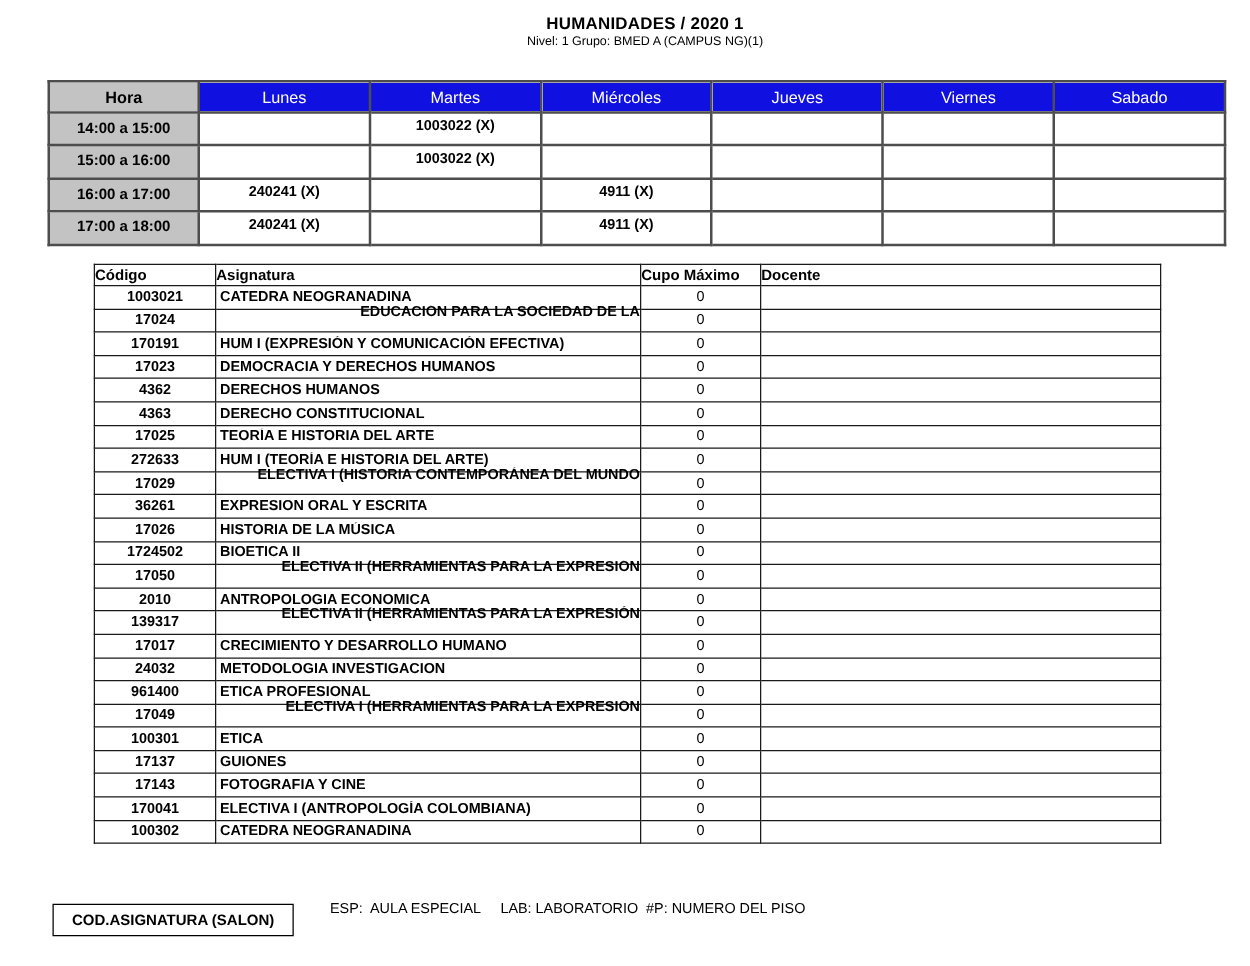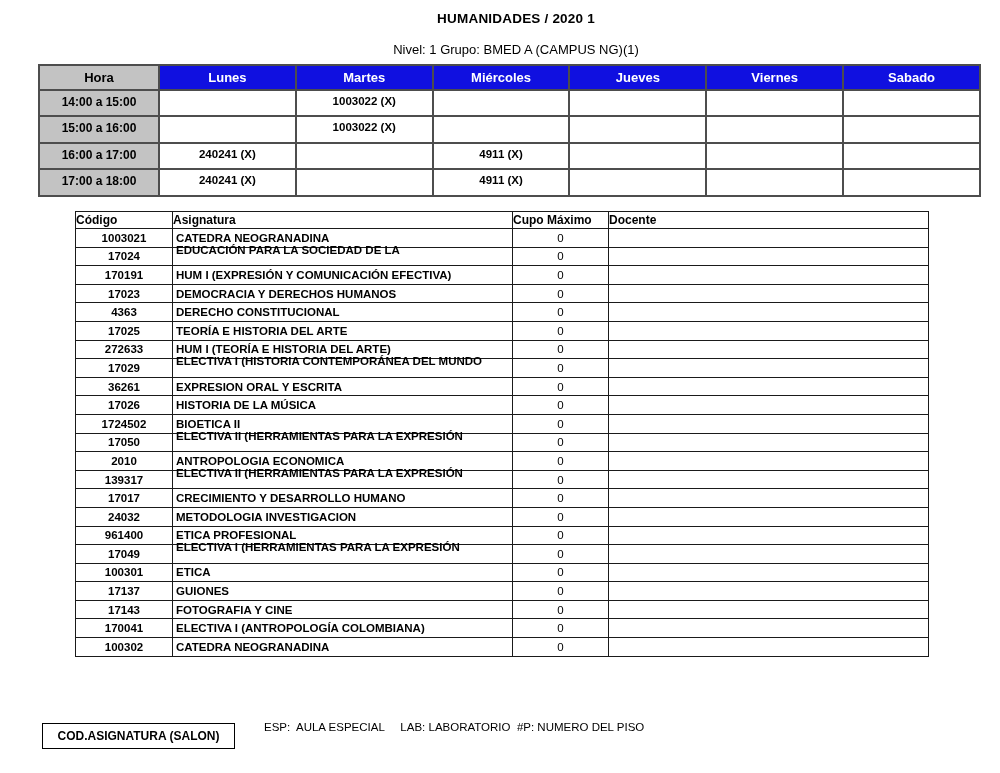--- a/index.html
+++ b/index.html
@@ -6,37 +6,37 @@
   body{
     width:1000px;height:773px;background:#ffffff;position:relative;
     font-family:"Liberation Sans", sans-serif;color:#000;
     overflow:hidden;
   }
   .heading{
     position:absolute;left:0;top:11px;width:1000px;box-sizing:border-box;
     padding-left:32px;text-align:center;
   }
   .title{font-size:13.5px;font-weight:bold;letter-spacing:.2px;}
-  .subtitle{font-size:13px;margin-top:16px;}
+  .subtitle{font-size:10px;margin-top:2px;}
 
   
   table.schedule{
     position:absolute;left:38px;top:64px;width:943px;
     border-collapse:collapse;table-layout:fixed;
   }
   table.schedule th, table.schedule td{
     border:2px solid var(--border-dark);padding:4px;overflow:hidden;
   }
   table.schedule thead tr{height:19px;}
   table.schedule tbody tr{height:26.4px;}
   .sch-hora-h{
     background:var(--gray);font-weight:bold;font-size:13px;text-align:center;
   }
   .sch-day-h{
-    background:var(--blue);color:#fff;font-weight:bold;font-size:13px;text-align:center;
+    background:var(--blue);color:#fff;font-weight:normal;font-size:13px;text-align:center;
   }
   .sch-hora{
     background:var(--gray);font-weight:bold;font-size:12px;text-align:center;
     vertical-align:top;padding-top:1px;
   }
   .sch-cell{
     background:#fff;font-weight:bold;font-size:11.5px;text-align:center;
     vertical-align:top;padding-top:1px;
   }
 
@@ -54,21 +54,21 @@
     border:1px solid #1a1a1a;padding:0;vertical-align:middle;
     font-size:11.5px;background:#fff;
   }
   td.c-cod{font-weight:bold;text-align:center;padding-right:3px;}
   td.c-asig{font-weight:bold;text-align:left;}
   td.c-asig .name{
     display:block;overflow:hidden;white-space:nowrap;
     padding-left:3px;line-height:12px;
   }
   td.c-asig.raised{vertical-align:top;}
-  td.c-asig.raised .name{position:relative;top:-4px;}
+  td.c-asig.raised .name{position:relative;top:-4px;text-align:right;}
   td.c-cupo{text-align:center;font-weight:normal;}
   td.c-doc{border:none;background:transparent;}
 
   
   .cod-box{
     position:absolute;left:42px;top:723px;width:191px;height:24px;
     border:1.5px solid #000;display:flex;align-items:center;justify-content:center;
     font-size:12px;font-weight:bold;background:#fff;
   }
   .legend{
@@ -186,20 +186,28 @@
       </tr>
       <tr>
         <td class="c-cod">17023</td>
         <td class="c-asig">
           <span class="name">DEMOCRACIA Y DERECHOS HUMANOS</span>
         </td>
         <td class="c-cupo">0</td>
         <td class="c-doc"></td>
       </tr>
       <tr>
+        <td class="c-cod">4362</td>
+        <td class="c-asig">
+          <span class="name">DERECHOS HUMANOS</span>
+        </td>
+        <td class="c-cupo">0</td>
+        <td class="c-doc"></td>
+      </tr>
+      <tr>
         <td class="c-cod">4363</td>
         <td class="c-asig">
           <span class="name">DERECHO CONSTITUCIONAL</span>
         </td>
         <td class="c-cupo">0</td>
         <td class="c-doc"></td>
       </tr>
       <tr>
         <td class="c-cod">17025</td>
         <td class="c-asig">

